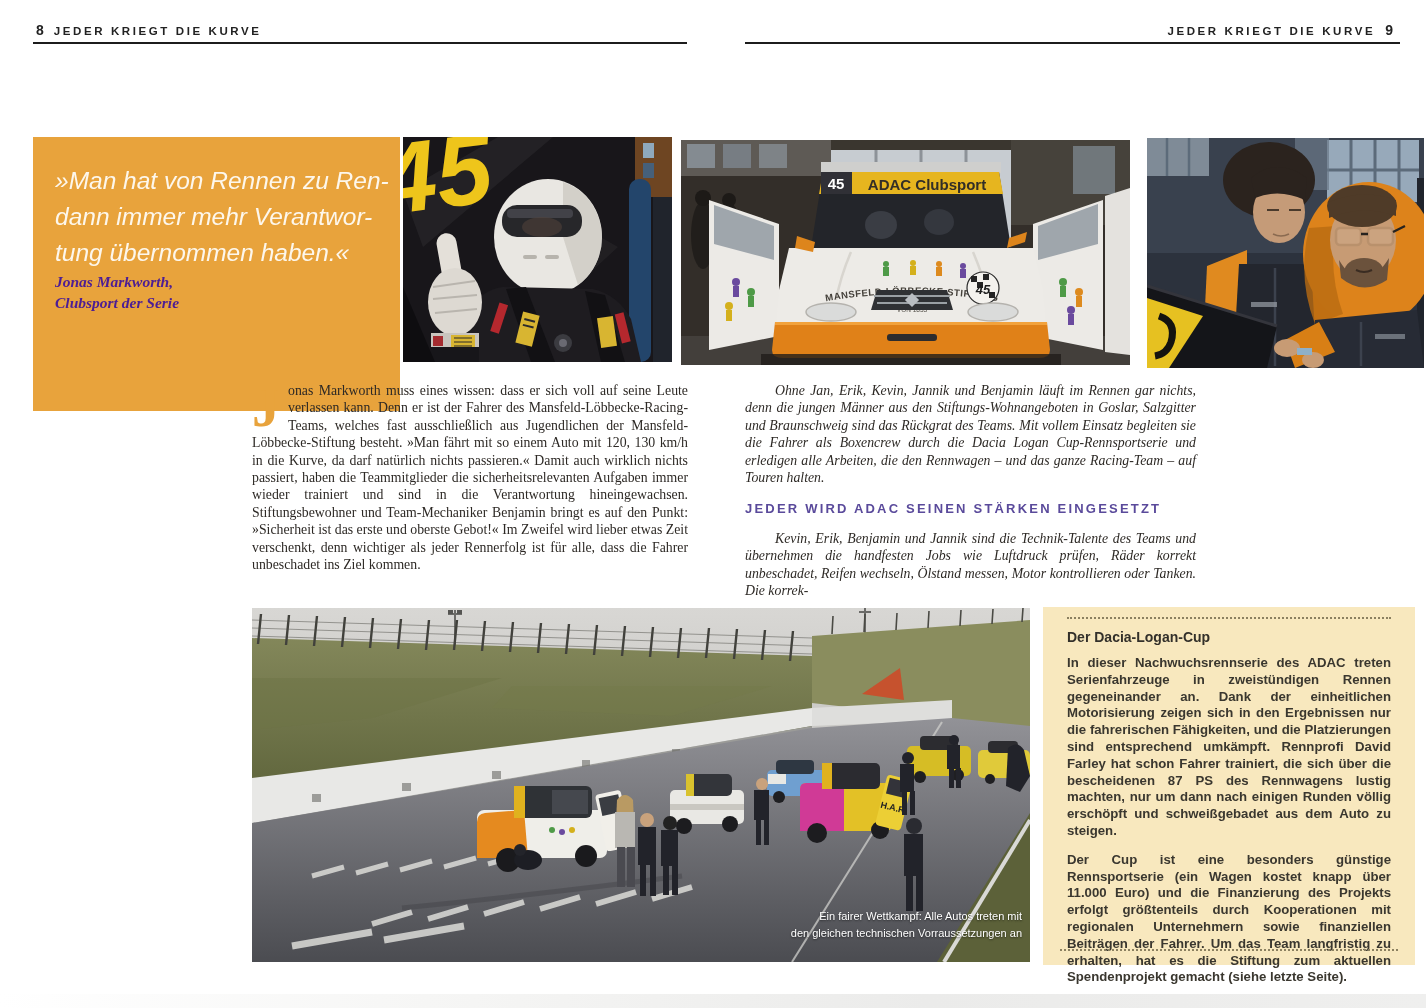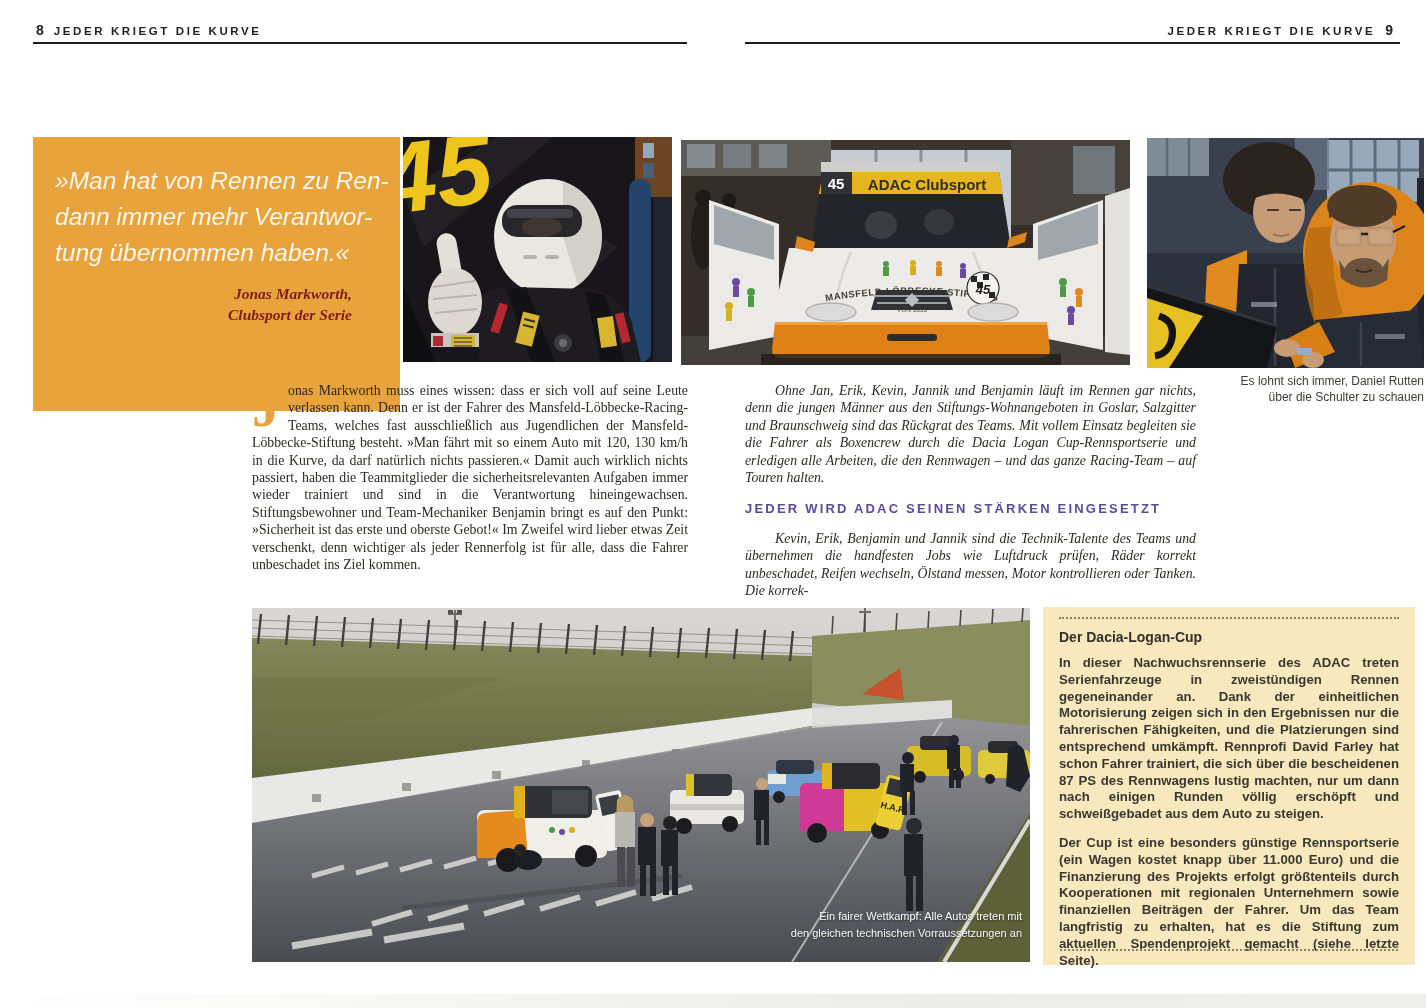--- a/index.html
+++ b/index.html
@@ -6,36 +6,36 @@
   .page{position:relative;width:1426px;height:1008px;background:#ffffff;overflow:hidden;
         font-family:"Liberation Sans",sans-serif;color:#2d2925;}
   .rule{position:absolute;height:2px;background:#1c1c1c;}
   .hdr{position:absolute;top:22px;display:flex;align-items:baseline;gap:10px;}
   .hdr .num{font-size:14px;font-weight:bold;color:#222;}
   .hdr .ttl{font-size:11.5px;font-weight:bold;letter-spacing:2.6px;color:#222;}
   .quote-box{position:absolute;left:33px;top:137px;width:367px;height:274px;background:#e8a33c;
              box-sizing:border-box;padding:26px 20px 14px 22px;overflow:hidden;}
   .quote-line{display:block;white-space:nowrap;font-style:italic;font-size:24.5px;line-height:36px;
               color:#fdf7ec;font-family:"Liberation Sans",sans-serif;}
-  .attribution{margin-top:12px;text-align:right;padding-right:28px;font-family:"Liberation Serif",serif;
-               font-style:italic;font-weight:bold;font-size:15.5px;line-height:21px;color:#7f1d1d;}
+  .attribution{padding-right:28px;font-family:"Liberation Serif",serif;
+               font-style:italic;font-weight:bold;font-size:15.5px;line-height:21px;color:#4c1d95;}
   .photo{position:absolute;overflow:hidden;}
   .photo svg{display:block;width:100%;height:100%;}
   .caption{font-size:12px;line-height:15.5px;color:#3f3c37;}
   .cap-right{text-align:right;}
   .bodycol{position:absolute;font-family:"Liberation Serif",serif;font-size:13.8px;line-height:17.4px;
            text-align:justify;color:#2d2925;}
   .dropcap{float:left;font-family:"Liberation Serif",serif;font-weight:bold;font-size:56px;line-height:44px;
            color:#e8a33c;margin:3px 8px 0 0;}
   .indent{text-indent:30px;font-style:italic;}
   .subhead{font-family:"Liberation Sans",sans-serif;font-weight:bold;font-size:13px;letter-spacing:2.2px;
            color:#5a4a9b;margin:14px 0 12px 0;text-align:left;text-indent:0;}
   .p2{margin-top:0;}
   .sidebar{position:absolute;left:1043px;top:607px;width:372px;height:358px;background:#f8e8be;
-           box-sizing:border-box;padding:10px 16px;}
+           box-sizing:border-box;padding:10px 24px;}
   .dotted{border-top:2px dotted #8b8060;height:0;}
   .dotted-bottom{position:absolute;left:17px;right:17px;bottom:14px;}
   .sb-title{font-weight:bold;font-size:14px;color:#33302a;margin:10px 0 10px 0;}
   .sb-p{font-size:13.2px;line-height:16.8px;text-align:justify;color:#3a372f;margin:0 0 12px 0;font-weight:bold;}
   .photo-cap-overlay{position:absolute;right:8px;bottom:20px;text-align:right;color:#ffffff;
                      font-size:11px;line-height:17px;text-shadow:0 1px 2px rgba(0,0,0,0.55);}
   .page-edge{position:absolute;left:0;right:0;bottom:0;height:14px;
              background:linear-gradient(90deg,#ffffff 0%,#f6f6f5 30%,#ebebea 65%,#efefee 100%);}
   .svgtxt{font-family:"Liberation Sans",sans-serif;}
 </style>
@@ -240,24 +240,20 @@
         <ellipse cx="166" cy="222" rx="11" ry="8" fill="#c79b74"></ellipse>
         <rect x="150" y="210" width="15" height="7" fill="#8fb0c8"></rect>
       </g>
       <polygon points="0,148 130,188 120,230 0,230" fill="#141519"></polygon>
       <path d="M0,148 L130,188" stroke="#34353c" stroke-width="3"></path>
       <polygon points="0,160 56,178 22,230 0,230" fill="#e6c121"></polygon>
       <path d="M12,178 Q30,184 24,204 Q20,216 8,218" stroke="#14130f" stroke-width="7" fill="none"></path>
     </svg>
   </div>
 
-  <div class="caption cap-right" style="position:absolute;left:1147px;top:374px;width:277px;">
-    <div>Es lohnt sich immer, Daniel Rutten</div>
-    <div>über die Schulter zu schauen</div>
-  </div>
 
   <div class="bodycol" style="left:252px;top:382px;width:436px;">
     <span class="dropcap">J</span>
     <span>onas Markworth muss eines wissen: dass er sich voll auf seine Leute verlassen kann. Denn er ist der Fahrer des Mansfeld-Löbbecke-Racing-Teams, welches fast ausschließlich aus Jugendlichen der Mansfeld-Löbbecke-Stiftung besteht. »Man fährt mit so einem Auto mit 120, 130 km/h in die Kurve, da darf natürlich nichts passieren.« Damit auch wirklich nichts passiert, haben die Teammitglieder die sicherheitsrelevanten Aufgaben immer wieder trainiert und sind in die Verantwortung hineingewachsen. Stiftungsbewohner und Team-Mechaniker Benjamin bringt es auf den Punkt: »Sicherheit ist das erste und oberste Gebot!« Im Zweifel wird lieber etwas Zeit verschenkt, denn wichtiger als jeder Rennerfolg ist für alle, dass die Fahrer unbeschadet ins Ziel kommen.</span>
   </div>
 
   <div class="bodycol" style="left:745px;top:382px;width:451px;">
     <div class="indent">Ohne Jan, Erik, Kevin, Jannik und Benjamin läuft im Rennen gar nichts, denn die jungen Männer aus den Stiftungs-Wohnangeboten in Goslar, Salzgitter und Braunschweig sind das Rückgrat des Teams. Mit vollem Einsatz begleiten sie die Fahrer als Boxencrew durch die Dacia Logan Cup-Rennsportserie und erledigen alle Arbeiten, die den Rennwagen – und das ganze Racing-Team – auf Touren halten.</div>
     <div class="subhead">JEDER WIRD ADAC SEINEN STÄRKEN EINGESETZT</div>
     <div class="indent p2">Kevin, Erik, Benjamin und Jannik sind die Technik-Talente des Teams und übernehmen die handfesten Jobs wie Luftdruck prüfen, Räder korrekt unbeschadet, Reifen wechseln, Ölstand messen, Motor kontrollieren oder Tanken. Die korrek-</div>

